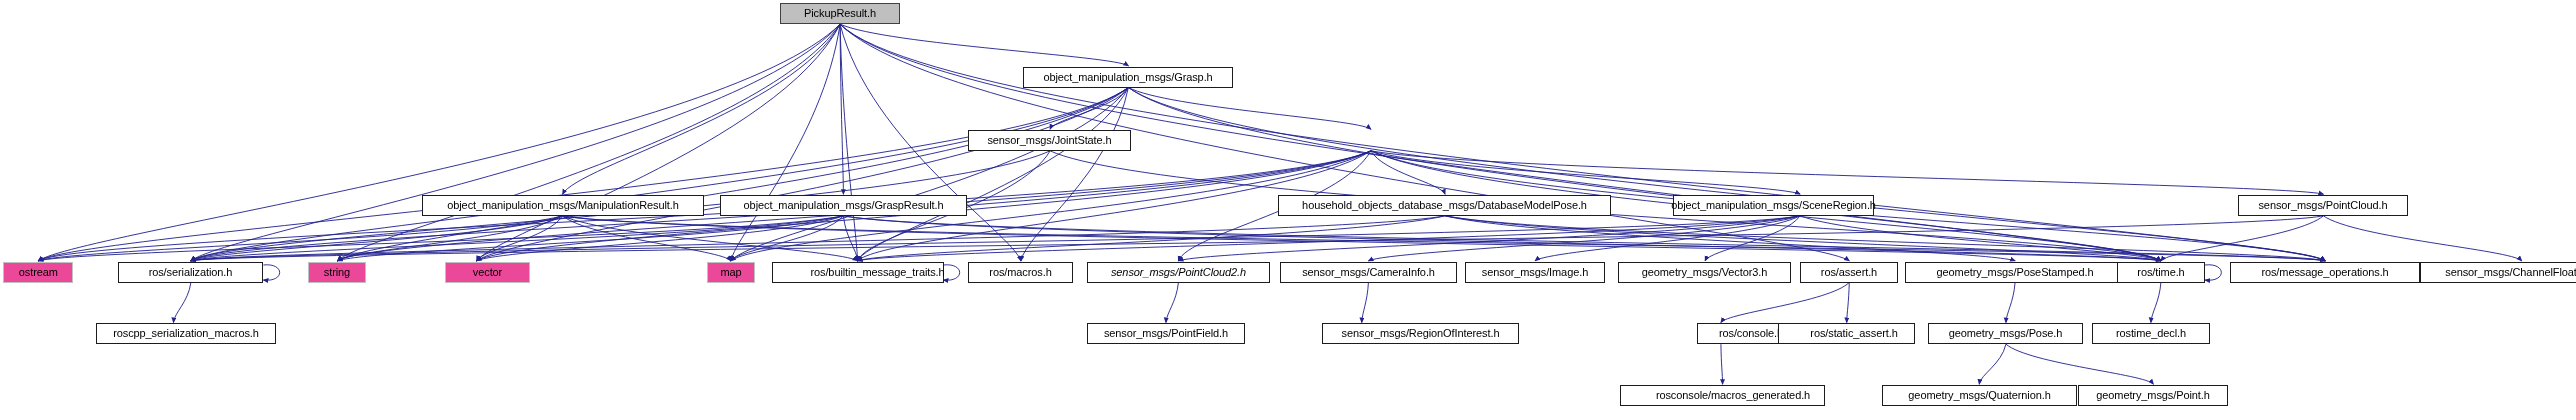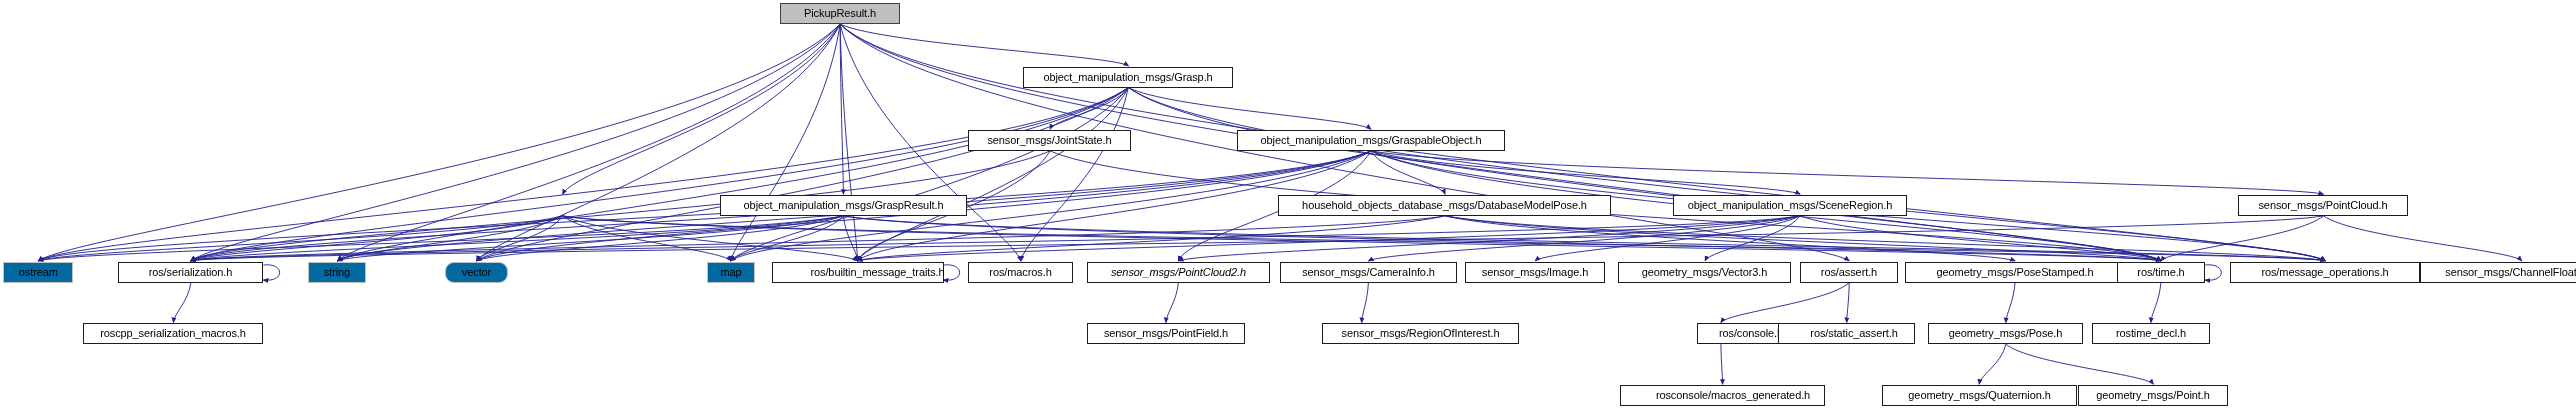--- a/index.html
+++ b/index.html
@@ -28,21 +28,21 @@
     white-space:nowrap;
     letter-spacing:-0.1px;
     padding:0 5px;
   }
   .node.root{
     background:#bfbfbf;
     border-color:#404040;
   }
   .node.plain{
     border-color:#c0c0c0;
-    background:#0369a1;
+    background:#ec4899;
   }
   .node span{pointer-events:none;}
 </style>
 </head>
 <body>
 
 <div id="graph-root">
   <svg id="edge-layer" width="2576" height="420" viewBox="0 0 3091 504">
       <defs>
         <marker id="arrowhead" markerWidth="7" markerHeight="7" refX="6" refY="3" orient="auto" markerUnits="userSpaceOnUse">
@@ -135,45 +135,45 @@
     </svg>
 <div class="node root" style="left: 780px; top: 3.3px; width: 120px;">
       <span>PickupResult.h</span>
     </div>
     <div class="node" style="left: 1023px; top: 67px; width: 210px;">
       <span>object_manipulation_msgs/Grasp.h</span>
     </div>
     <div class="node" style="left: 968px; top: 130px; width: 163px;">
       <span>sensor_msgs/JointState.h</span>
     </div>
-    <div class="node" style="left: 1237px; top: 130px; width: 268px;">
-      <span>object_manipulation_msgs/GraspableObject.h</span>
+    <div class="node" style="left: 422px; top: 195px; width: 282px;">
+      <span>object_manipulation_msgs/ManipulationResult.h</span>
     </div>
     <div class="node" style="left: 720px; top: 195px; width: 247px;">
       <span>object_manipulation_msgs/GraspResult.h</span>
     </div>
     <div class="node" style="left: 1278px; top: 195px; width: 333px;">
       <span>household_objects_database_msgs/DatabaseModelPose.h</span>
     </div>
-    <div class="node" style="left: 1673px; top: 195px; width: 234px;">
+    <div class="node" style="left: 1673px; top: 195px; width: 201px;">
       <span>object_manipulation_msgs/SceneRegion.h</span>
     </div>
     <div class="node" style="left: 2238px; top: 195px; width: 170px;">
       <span>sensor_msgs/PointCloud.h</span>
     </div>
     <div class="node plain" style="left: 3.3px; top: 262px; width: 70px;">
       <span>ostream</span>
     </div>
     <div class="node" style="left: 118px; top: 262px; width: 145px;">
       <span>ros/serialization.h</span>
     </div>
     <div class="node plain" style="left: 308px; top: 262px; width: 58px;">
       <span>string</span>
     </div>
-    <div class="node plain" style="left: 445px; top: 262px; width: 63px; border-radius: 9px;">
+    <div class="node plain" style="left: 445px; top: 262px; width: 85px;">
       <span>vector</span>
     </div>
     <div class="node plain" style="left: 707px; top: 262px; width: 48px;">
       <span>map</span>
     </div>
     <div class="node" style="left: 772px; top: 262px; width: 172px; padding-left: 44px;">
       <span>ros/builtin_message_traits.h</span>
     </div>
     <div class="node" style="left: 968px; top: 262px; width: 105px;">
       <span>ros/macros.h</span>
@@ -198,21 +198,21 @@
     </div>
     <div class="node" style="left: 2117px; top: 262px; width: 88px;">
       <span>ros/time.h</span>
     </div>
     <div class="node" style="left: 2230px; top: 262px; width: 190px;">
       <span>ros/message_operations.h</span>
     </div>
     <div class="node" style="left: 2420px; top: 262px; width: 203px;">
       <span>sensor_msgs/ChannelFloat32.h</span>
     </div>
-    <div class="node" style="left: 83px; top: 323px; width: 180px;">
+    <div class="node" style="left: 96px; top: 323px; width: 180px;">
       <span>roscpp_serialization_macros.h</span>
     </div>
     <div class="node" style="left: 1087px; top: 323px; width: 158px;">
       <span>sensor_msgs/PointField.h</span>
     </div>
     <div class="node" style="left: 1322px; top: 323px; width: 197px;">
       <span>sensor_msgs/RegionOfInterest.h</span>
     </div>
     <div class="node" style="left: 1667px; top: 323px; width: 108px; margin-left: 30px;">
       <span>ros/console.h</span>

